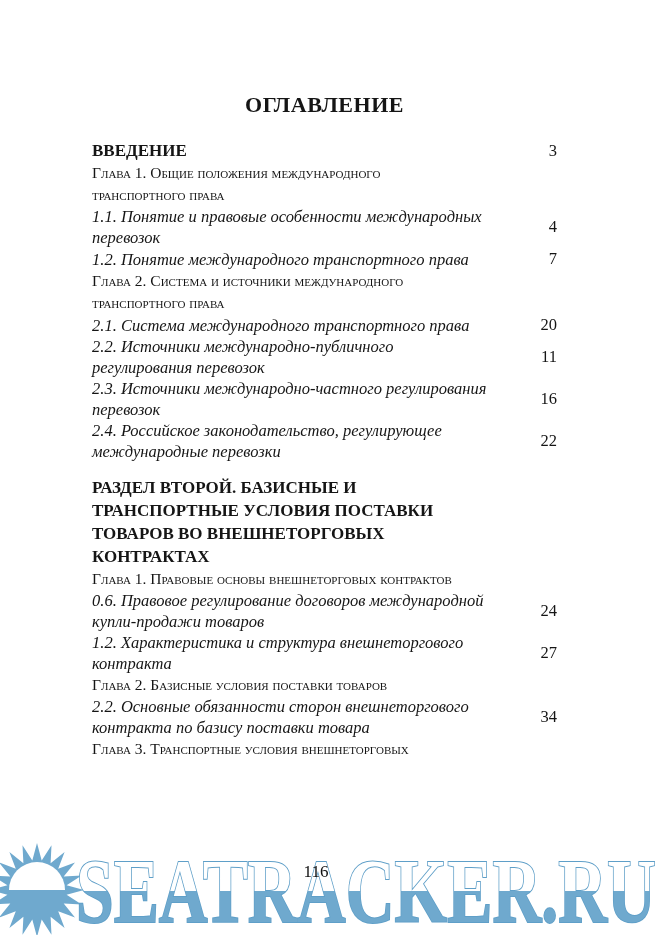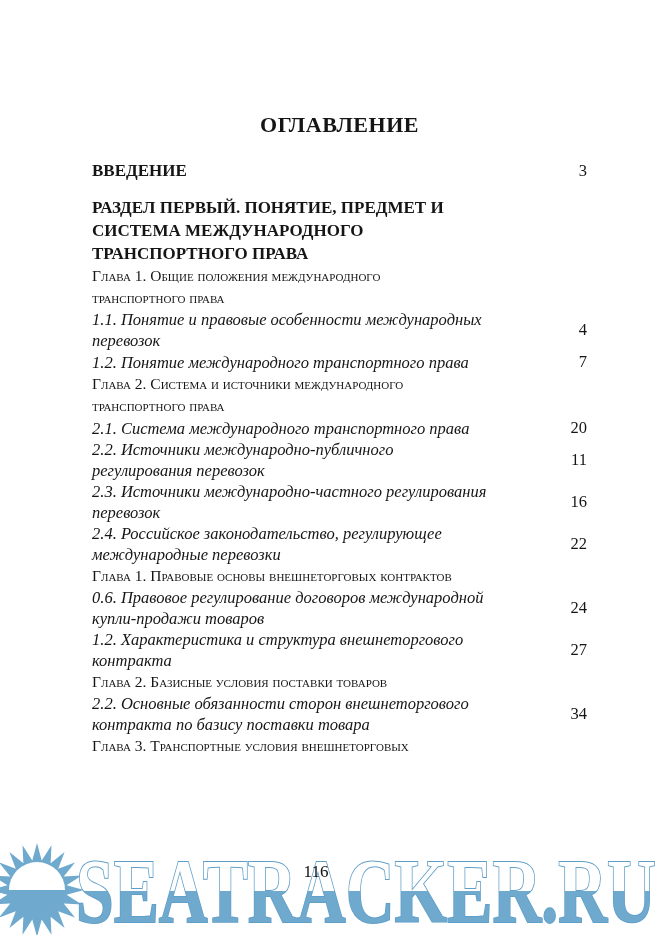--- a/index.html
+++ b/index.html
@@ -7,23 +7,22 @@
     position:relative;
     width:660px; height:935px;
     margin:0 auto;
     background:#ffffff;
     overflow:hidden;
     font-family:"Liberation Serif","DejaVu Serif",serif;
     color:#151515;
   }
   .content {
     position:absolute; inset:0;
-    padding:92px 73px 0 92px;
+    padding:92px 103px 0 92px;
     z-index:2;
-    margin-top:20px;
   }
   .doc-title {
     margin:0;
     font-size:22px; font-weight:bold;
     line-height:26px;
     text-align:center;
     letter-spacing:0.5px;
   }
   .row { display:flex; align-items:center; }
   .row .t { flex:1; white-space:pre-line; }
@@ -76,26 +75,20 @@
     <text id="wm-text" x="76" y="84" font-family="Liberation Serif, DejaVu Serif, serif" font-weight="bold" font-size="90" textLength="580" lengthAdjust="spacingAndGlyphs" fill="url(#wmfill)" stroke="#5f9fc8" stroke-width="2" paint-order="stroke fill">SEATRACKER.RU</text>
   </svg>
 
   <div class="content">
     <h1 class="doc-title">ОГЛАВЛЕНИЕ</h1>
     <div>
         <div class="row intro">
           <span class="t">ВВЕДЕНИЕ</span>
           <span class="p">3</span>
         </div>
-        <div class="row section">
-          <span class="t">РАЗДЕЛ ПЕРВЫЙ. ПОНЯТИЕ, ПРЕДМЕТ И
-СИСТЕМА МЕЖДУНАРОДНОГО
-ТРАНСПОРТНОГО ПРАВА</span>
-          <span class="p"></span>
-        </div>
         <div class="row chapter">
           <span class="t">Глава 1. Общие положения международного
 транспортного права</span>
           <span class="p"></span>
         </div>
         <div class="row item">
           <span class="t">1.1. Понятие и правовые особенности международных
 перевозок</span>
           <span class="p">4</span>
         </div>
@@ -120,20 +113,27 @@
         <div class="row item">
           <span class="t">2.3. Источники международно-частного регулирования
 перевозок</span>
           <span class="p">16</span>
         </div>
         <div class="row item">
           <span class="t">2.4. Российское законодательство, регулирующее
 международные перевозки</span>
           <span class="p">22</span>
         </div>
+        <div class="row section">
+          <span class="t">РАЗДЕЛ ВТОРОЙ. БАЗИСНЫЕ И
+ТРАНСПОРТНЫЕ УСЛОВИЯ ПОСТАВКИ
+ТОВАРОВ ВО ВНЕШНЕТОРГОВЫХ
+КОНТРАКТАХ</span>
+          <span class="p"></span>
+        </div>
         <div class="row chapter">
           <span class="t">Глава 1. Правовые основы внешнеторговых контрактов</span>
           <span class="p"></span>
         </div>
         <div class="row item">
           <span class="t">0.6. Правовое регулирование договоров международной
 купли-продажи товаров</span>
           <span class="p">24</span>
         </div>
         <div class="row item">

